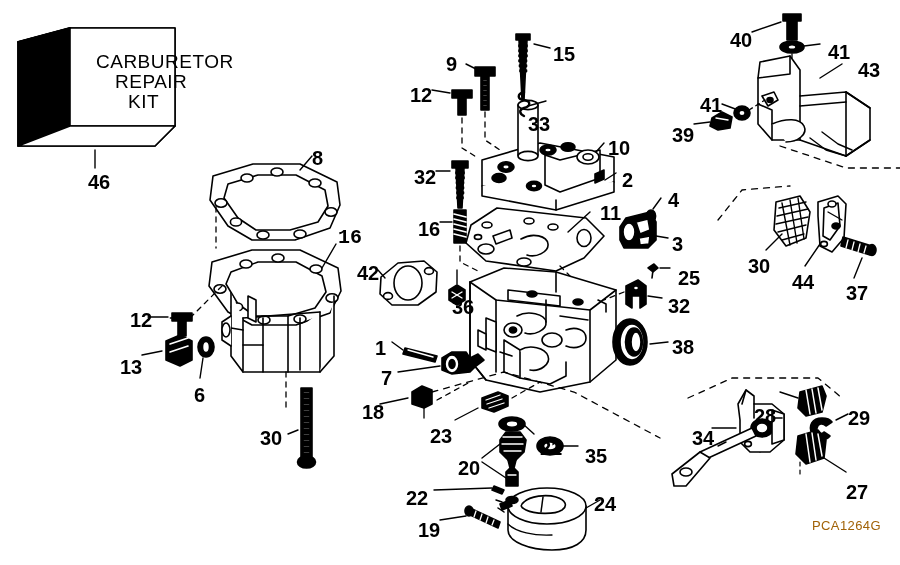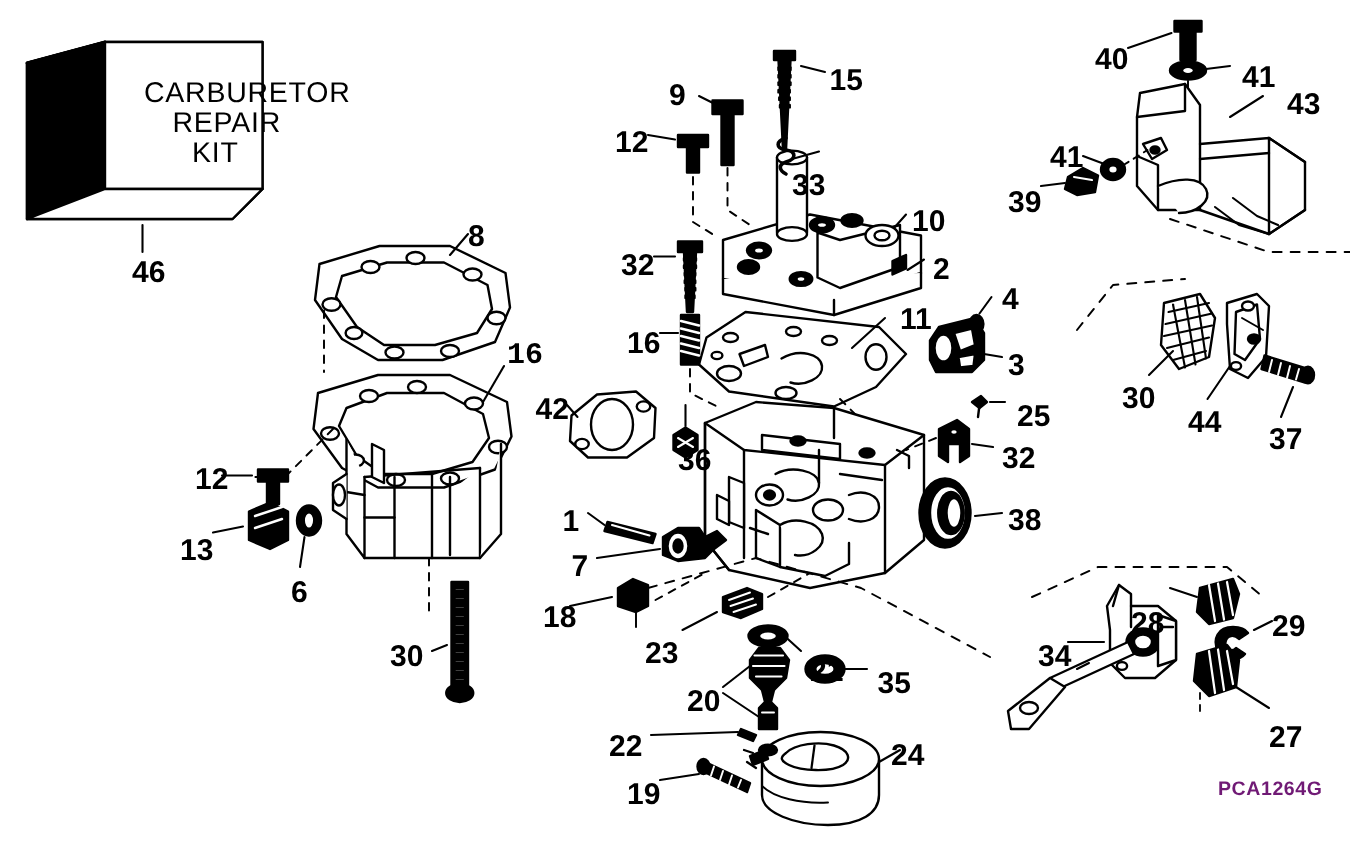--- a/index.html
+++ b/index.html
@@ -4,21 +4,21 @@
 <style>
   html,body{margin:0;padding:0;background:#fff;}
   body{width:900px;height:565px;overflow:hidden;
        font-family:"Liberation Sans",sans-serif;}
   #stage{position:relative;width:900px;height:565px;background:#ffffff;}
   svg#art{position:absolute;left:0;top:0;width:900px;height:565px;}
   .lbl{position:absolute;font-weight:bold;font-size:20px;color:#000;
        font-family:"Liberation Sans",sans-serif;line-height:1;white-space:nowrap;}
   .kitword{font-size:19px;font-weight:normal;letter-spacing:.5px;
            font-family:"Liberation Sans",sans-serif;fill:#000;}
-  .code{position:absolute;font-size:13px;font-weight:bold;letter-spacing:.4px;color:#701a75;}
+  .code{position:absolute;font-size:13px;font-weight:normal;letter-spacing:.4px;color:#a16207;}
 </style>
 </head>
 <body>
 
 <div id="stage">
 
 <svg id="art" viewBox="0 0 900 565">
   <defs>
     <g id="thrd-v">
       <rect x="-3.2" y="0" width="6.4" height="1.7"></rect>

